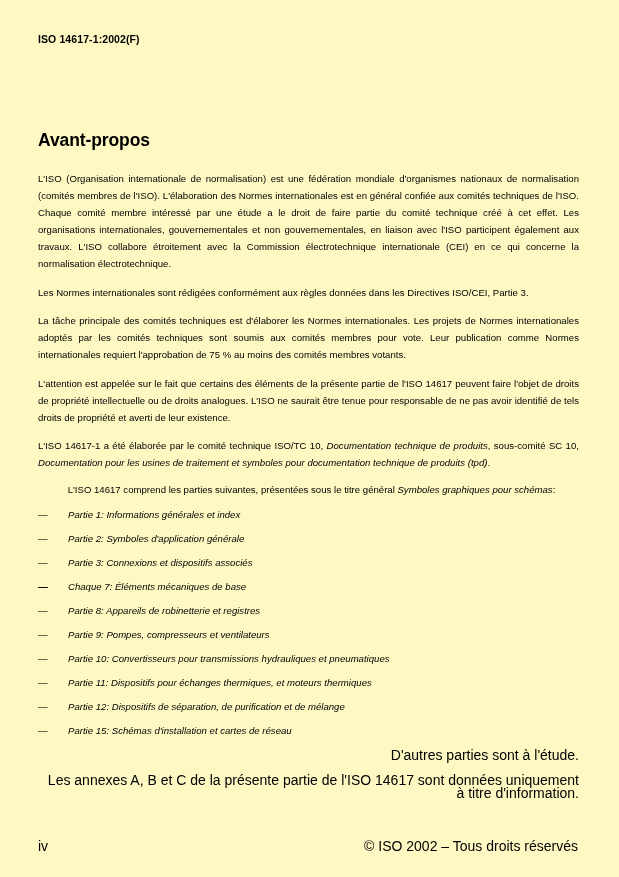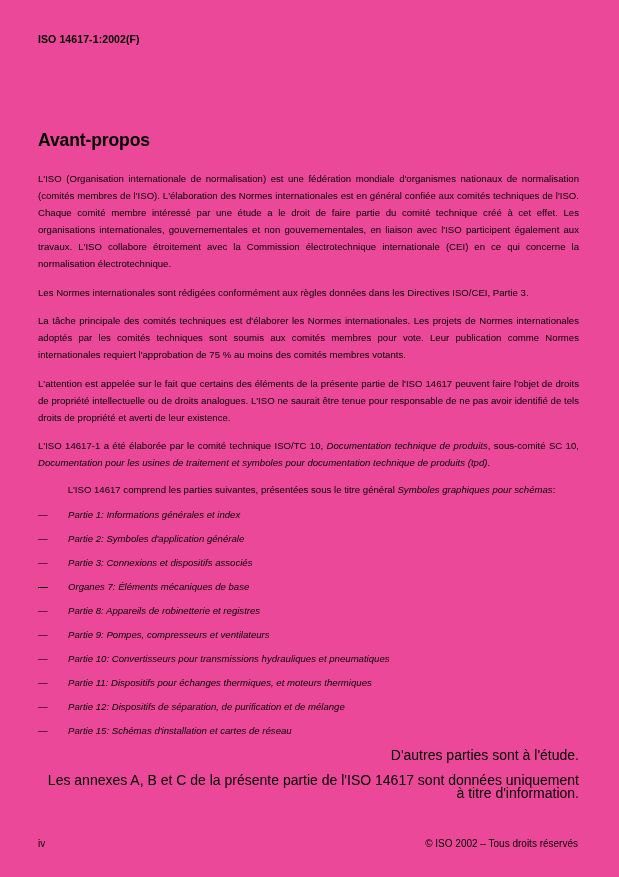--- a/index.html
+++ b/index.html
@@ -8,21 +8,21 @@
     background: #ffffff;
   }
   body {
     font-family: "Liberation Sans", sans-serif;
     color: #000000;
   }
   .page {
     position: relative;
     width: 619px;
     height: 877px;
-    background: #ec4899;
+    background: #fef9c3;
     overflow: hidden;
     box-sizing: border-box;
   }
   .running-head {
     position: absolute;
     left: 38px;
     top: 33px;
     font-size: 10.5px;
     font-weight: bold;
     letter-spacing: 0.1px;
@@ -88,21 +88,21 @@
     margin-top: 5px;
   }
   .footer {
     position: absolute;
     left: 38px;
     right: 41px;
     top: 838px;
     display: flex;
     justify-content: space-between;
     align-items: baseline;
-    font-size: 10px;
+    font-size: 14px;
     gap: 10px;
   }
   .footer .page-num {
     font-weight: normal;
   }
   .footer .copyright {
     font-weight: normal;
     white-space: nowrap;
   }
 </style>
@@ -150,21 +150,21 @@
         <span class="dash">—</span>
       </li>
       <li>
         <span class="dash">—</span>
       </li>
       <li>
         <span class="dash">—</span>
       </li>
       <li>
         <span class="dash">—</span>
-        <span>Organes 7: Éléments mécaniques de base</span>
+        <span>Chaque 7: Éléments mécaniques de base</span>
       </li>
       <li>
         <span class="dash">—</span>
         <span>Partie 8: Appareils de robinetterie et registres</span>
       </li>
       <li>
         <span class="dash">—</span>
         <span>Partie 9: Pompes, compresseurs et ventilateurs</span>
       </li>
       <li>

